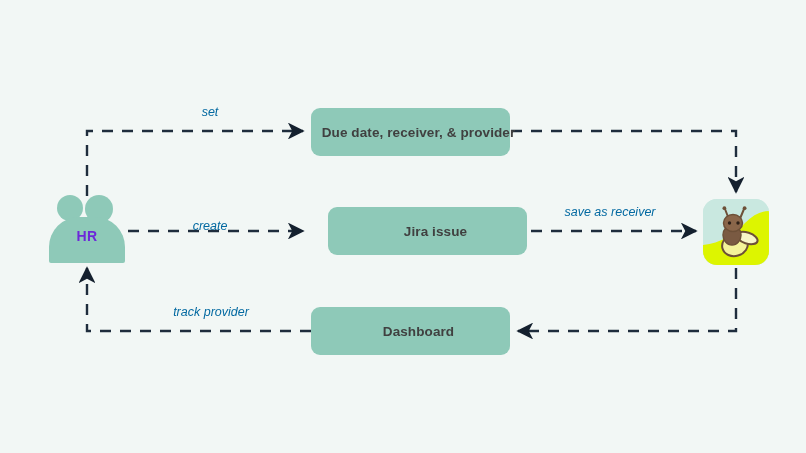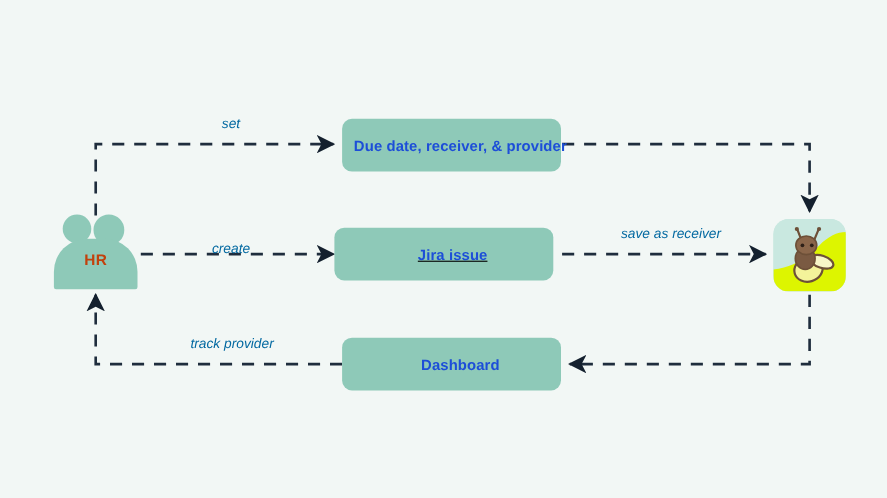--- a/index.html
+++ b/index.html
@@ -31,21 +31,21 @@
     background: #8ec9b8;
     border-radius: 9px;
     display: flex;
     align-items: center;
     justify-content: center;
     box-sizing: border-box;
   }
   .node-label {
     font-size: 13.5px;
     font-weight: bold;
-    color: #1d4ed8;
+    color: #404040;
     letter-spacing: 0.1px;
     white-space: nowrap;
     padding-left: 16px;
   }
   .edge-label {
     position: absolute;
     font-size: 12.5px;
     font-style: italic;
     color: #0369a1;
     white-space: nowrap;
@@ -76,21 +76,21 @@
     border-radius: 30px 30px 2px 2px;
   }
   .actor-text {
     position: absolute;
     left: 0;
     top: 33px;
     width: 76px;
     text-align: center;
     font-size: 14px;
     font-weight: bold;
-    color: #c2410c;
+    color: #6d28d9;
     letter-spacing: 0.3px;
   }
   
   #app-logo {
     position: absolute;
     left: 703px;
     top: 199px;
     width: 66px;
     height: 66px;
     border-radius: 14px;
@@ -137,21 +137,21 @@
     <div class="actor-head left"></div>
     <div class="actor-head right"></div>
     <div class="actor-body"></div>
     <div class="actor-text">HR</div>
   </div>
 
   <div class="node-box" style="left:311px; top:108px; width:199px; height:48px;">
     <span class="node-label">Due date, receiver, &amp; provider</span>
   </div>
 
-  <div class="node-box" style="left:304px; top:207px; width:199px; height:48px;text-decoration:underline;">
+  <div class="node-box" style="left:328px; top:207px; width:199px; height:48px;">
     <span class="node-label">Jira issue</span>
   </div>
 
   <div class="node-box" style="left:311px; top:307px; width:199px; height:48px;">
     <span class="node-label">Dashboard</span>
   </div>
 
   <div class="edge-label" style="left:160px; top:105px; width:100px;">set</div>
 
   <div class="edge-label" style="left:160px; top:205px; width:100px;margin-top:14px;">create</div>

